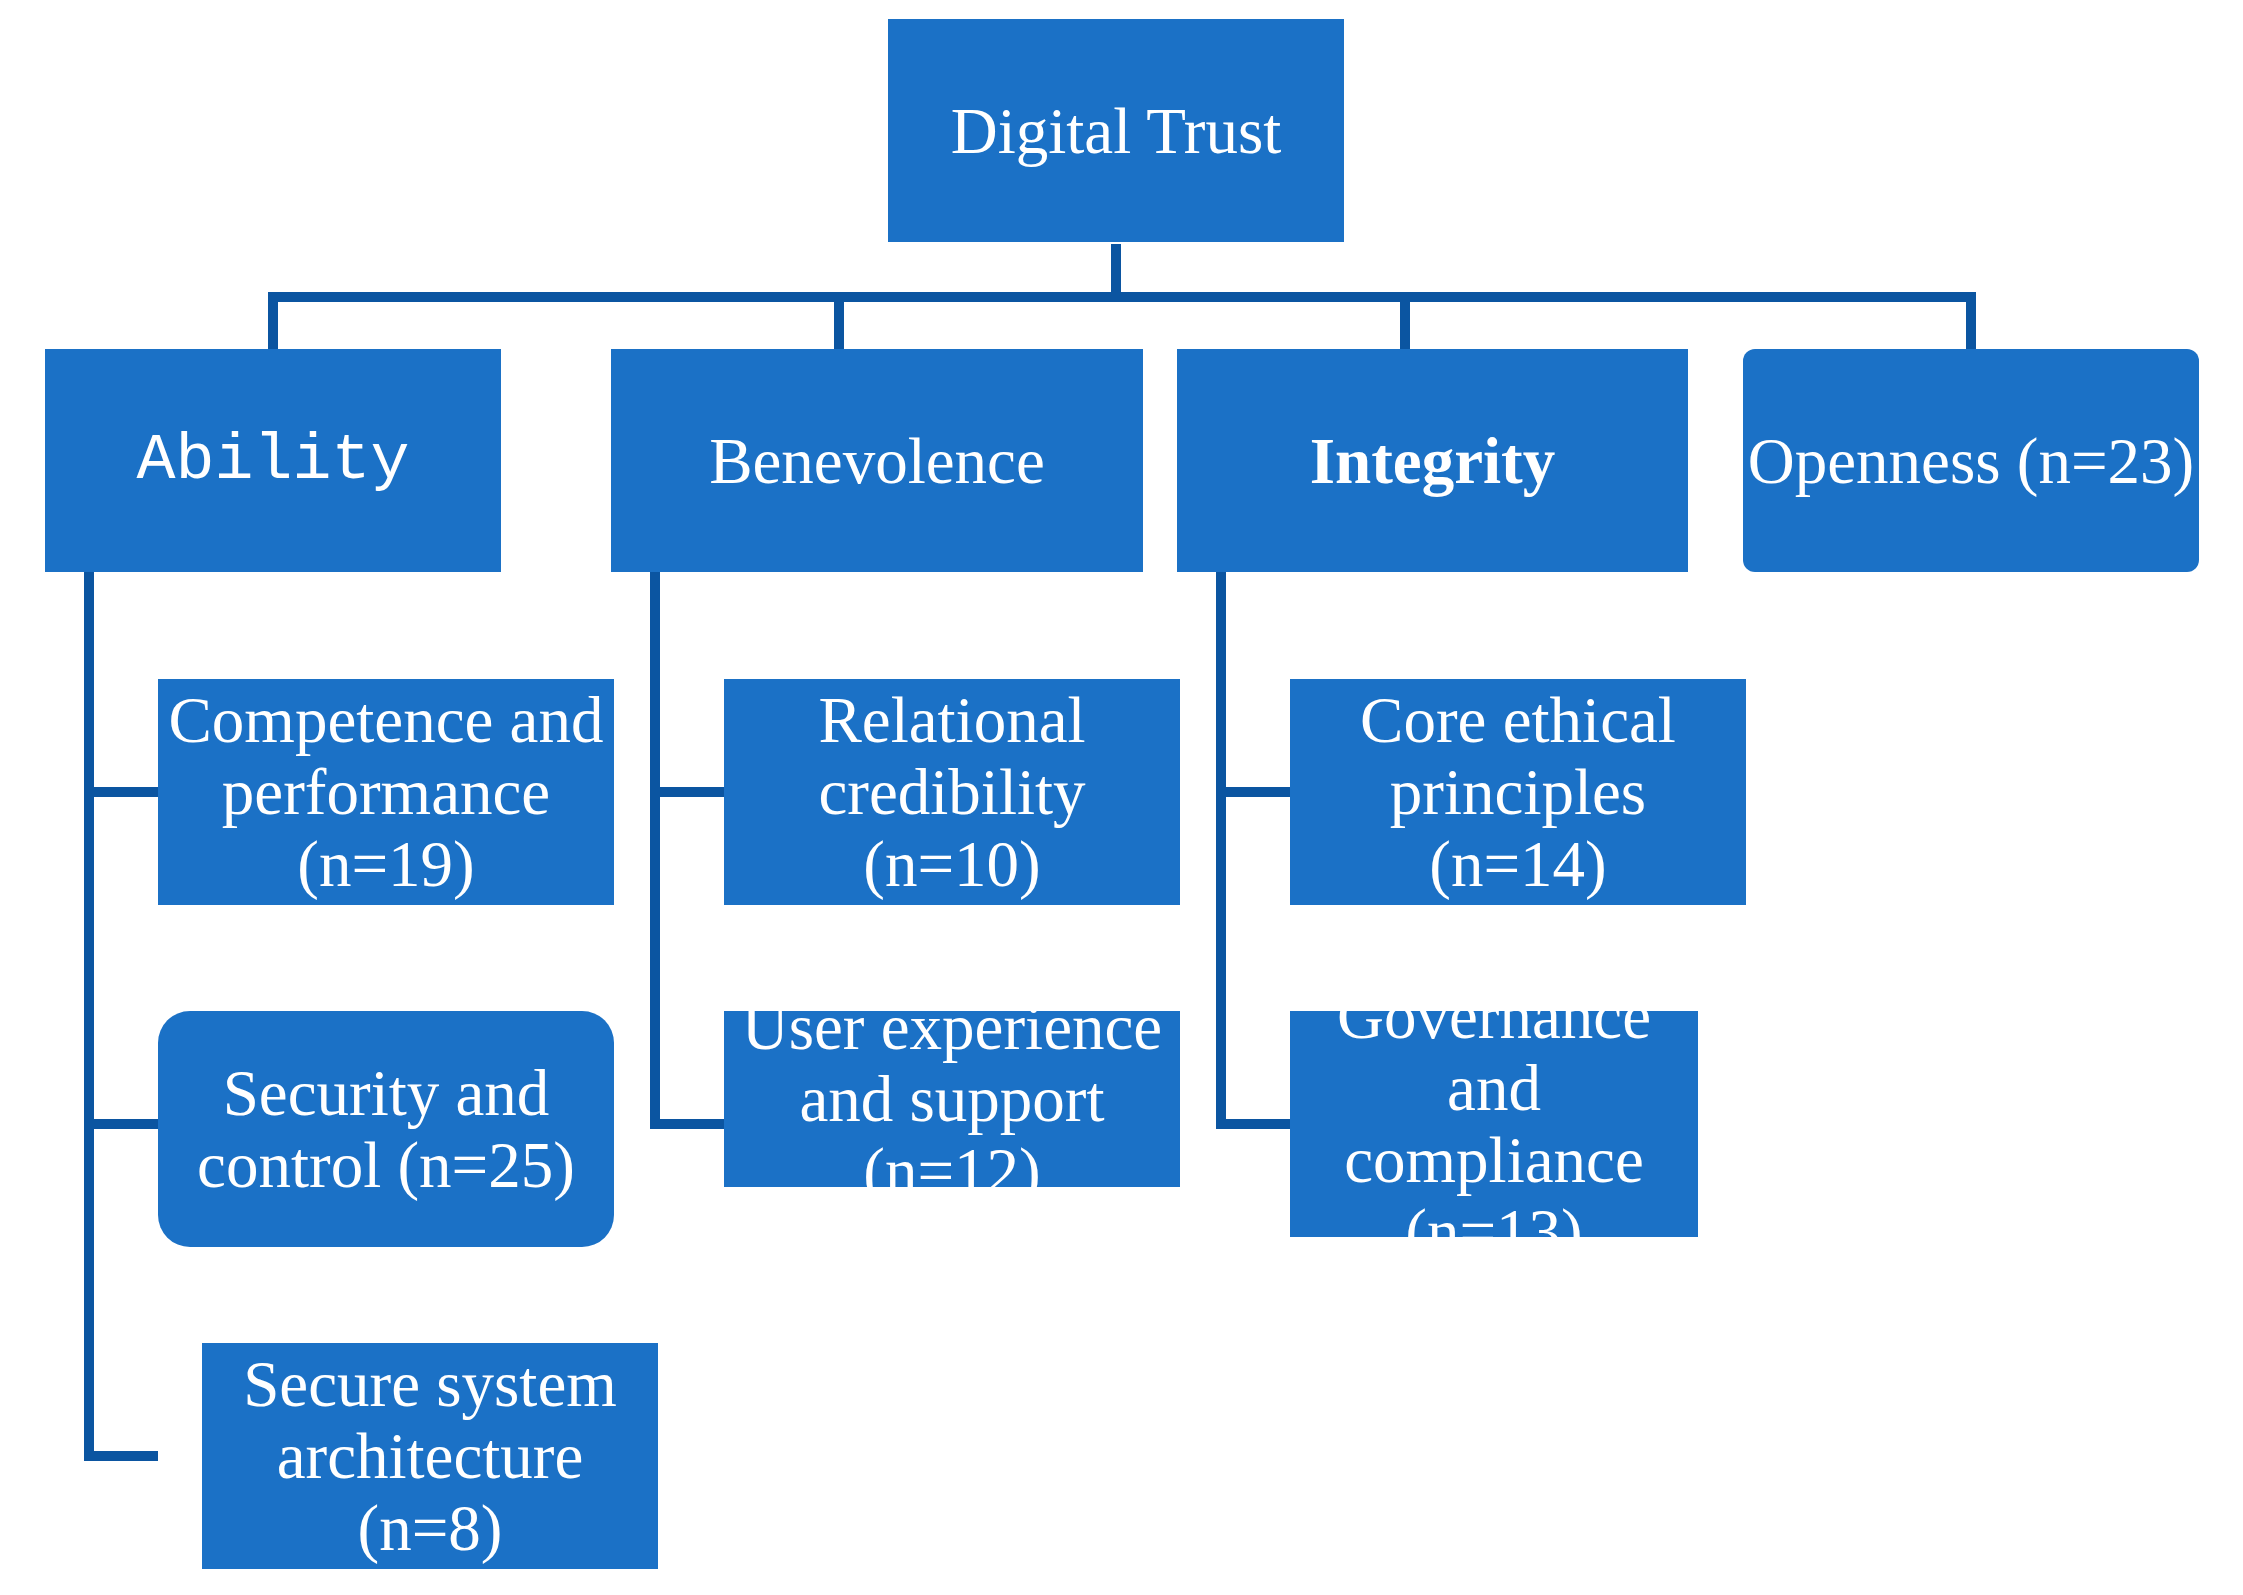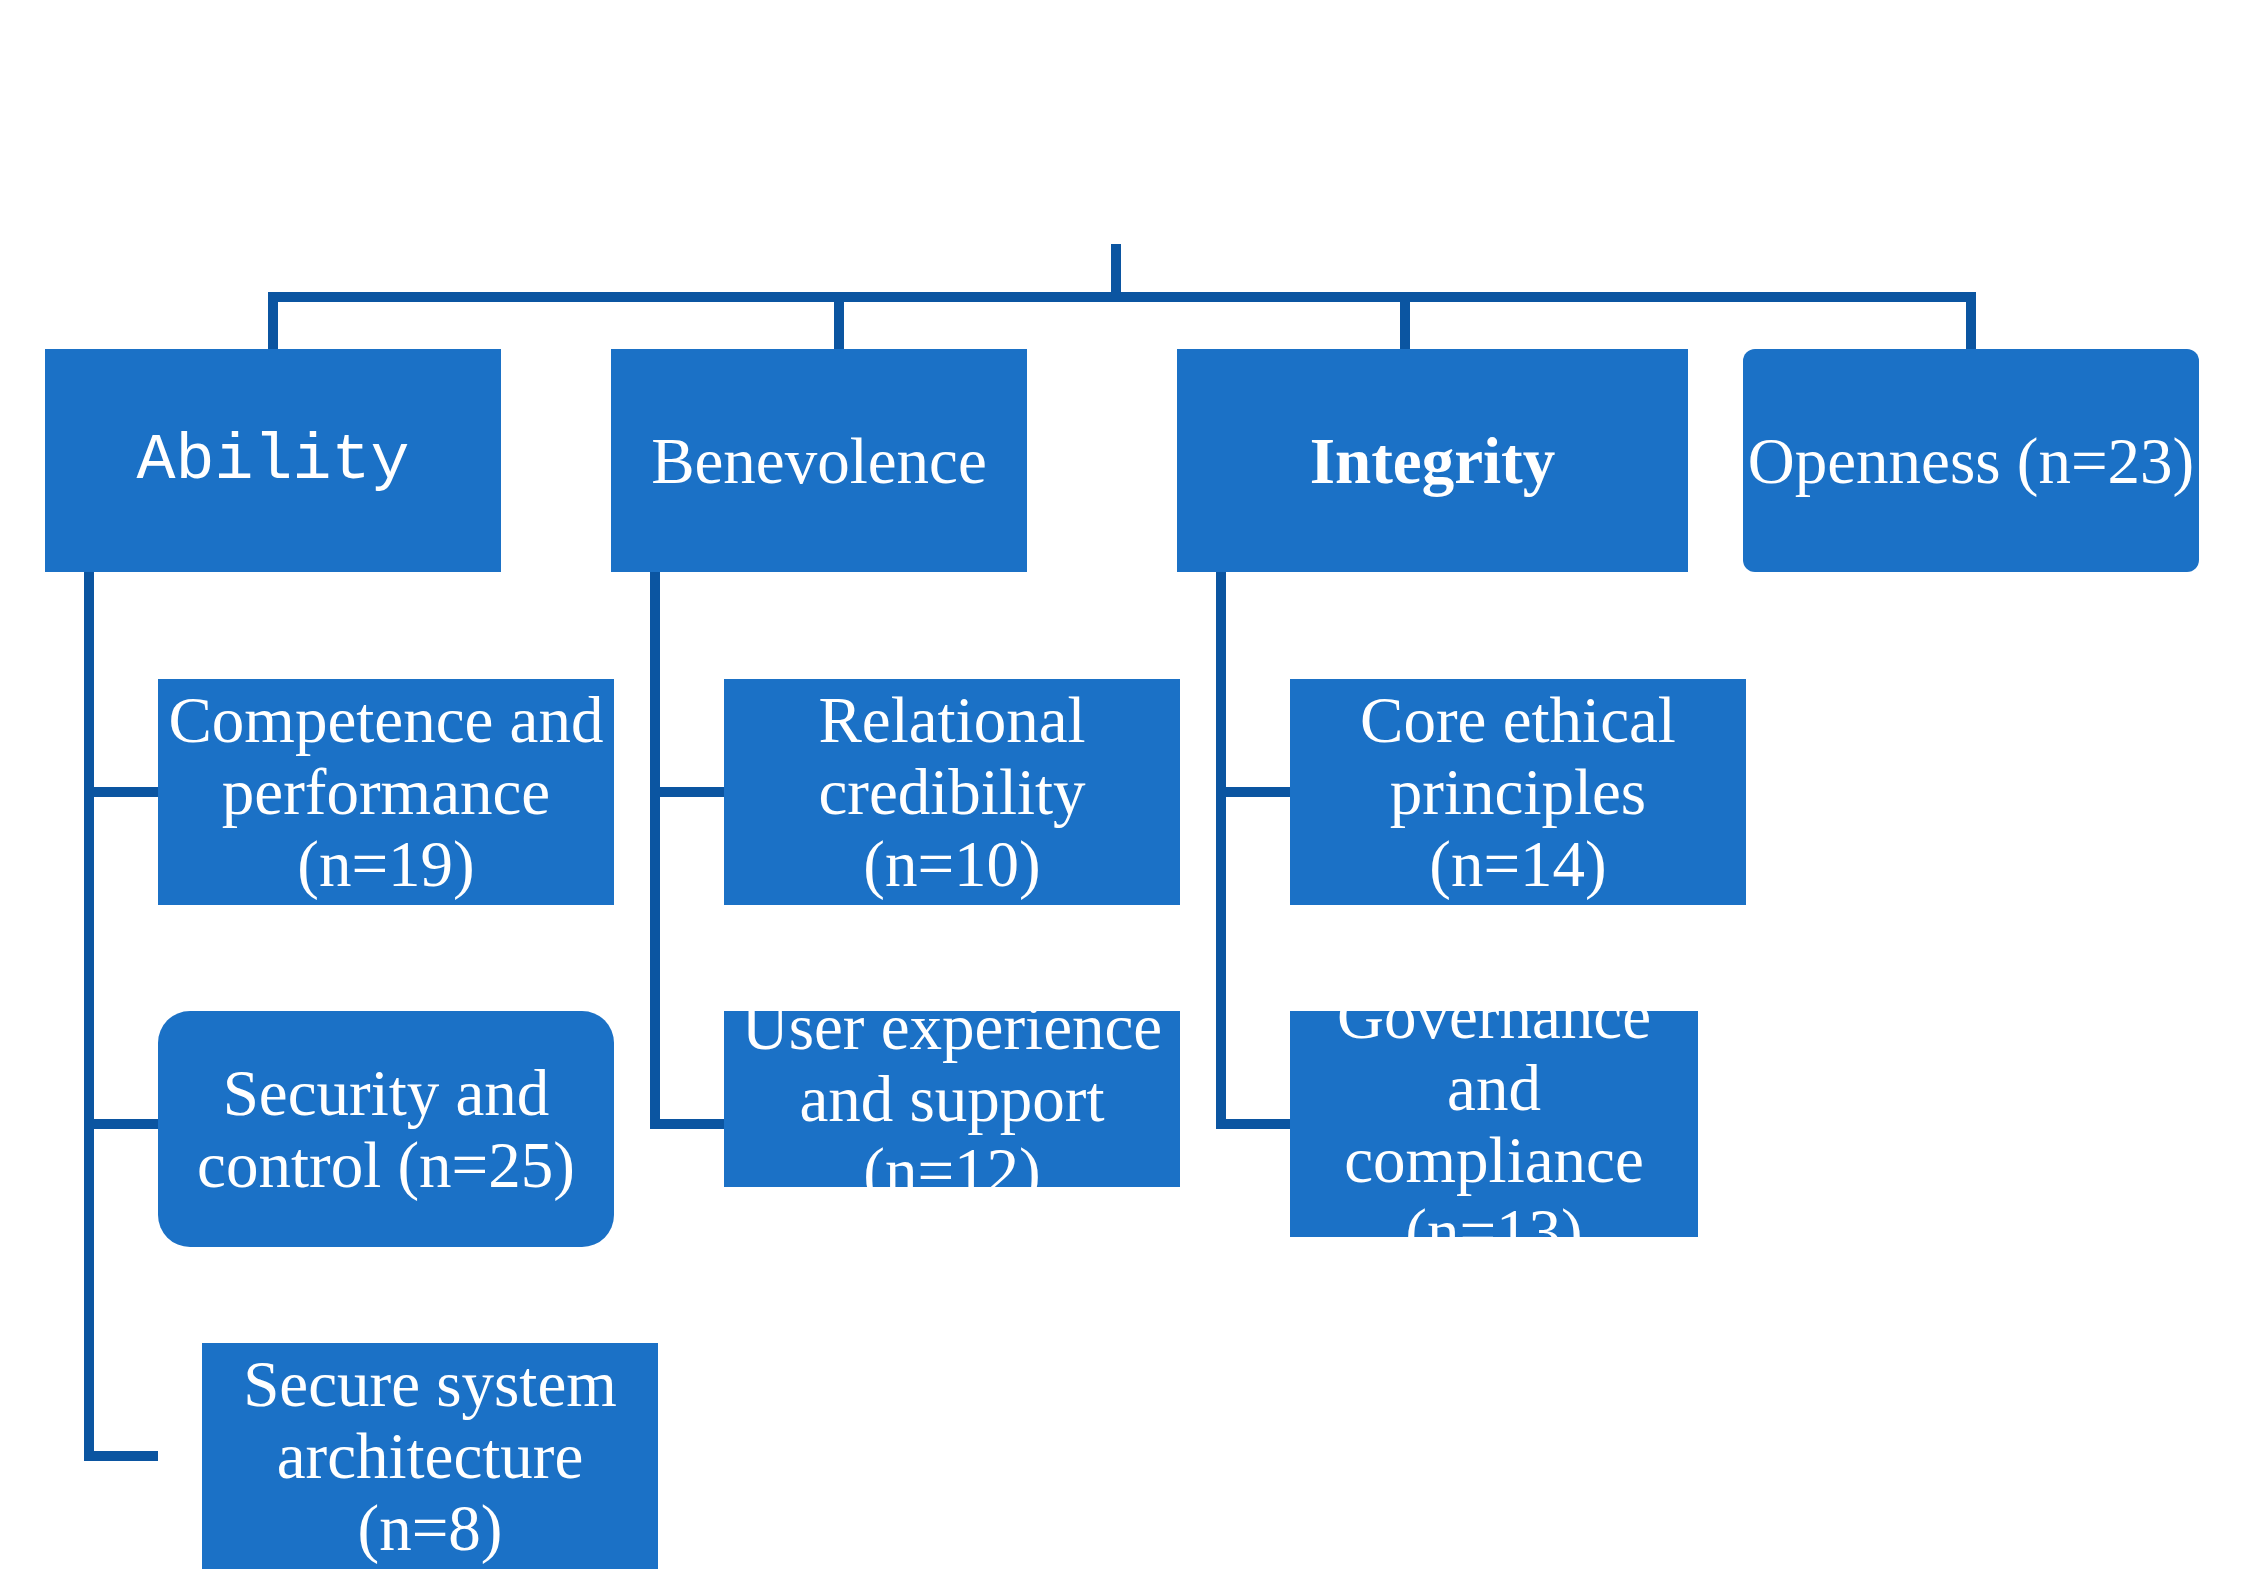--- a/index.html
+++ b/index.html
@@ -42,34 +42,37 @@
   .conn {
     position: absolute;
     background: var(--connector);
   }
 </style>
 </head>
 <body>
 
 <div class="canvas">
 
+  <div class="node" style="left:888px; top:19px; width:456px; height:223px;">
+    <span class="label">Digital Trust</span>
+  </div>
 
   <div class="conn" style="left:1111px; top:244px; width:10px; height:48px;"></div>
 
   <div class="conn" style="left:268px; top:292px; width:1708px; height:10px;"></div>
 
   <div class="conn" style="left:268px; top:302px; width:10px; height:47px;"></div>
   <div class="conn" style="left:834px; top:302px; width:10px; height:47px;"></div>
   <div class="conn" style="left:1400px; top:302px; width:10px; height:47px;"></div>
   <div class="conn" style="left:1966px; top:302px; width:10px; height:47px;"></div>
 
   <div class="node" style="left:45px; top:349px; width:456px; height:223px;font-family:Liberation Mono, monospace;">
     <span class="label">Ability</span>
   </div>
-  <div class="node" style="left:611px; top:349px; width:416px; height:223px;">
+  <div class="node" style="left:611px; top:349px; width:532px; height:223px;">
     <span class="label">Benevolence</span>
   </div>
   <div class="node" style="left:1177px; top:349px; width:511px; height:223px;font-weight:bold;">
     <span class="label">Integrity</span>
   </div>
   <div class="node" style="left:1743px; top:349px; width:456px; height:223px;border-radius:12px;">
     <span class="label">Openness (n=23)</span>
   </div>
 
   <div class="conn" style="left:84px; top:572px; width:10px; height:889px;"></div>

